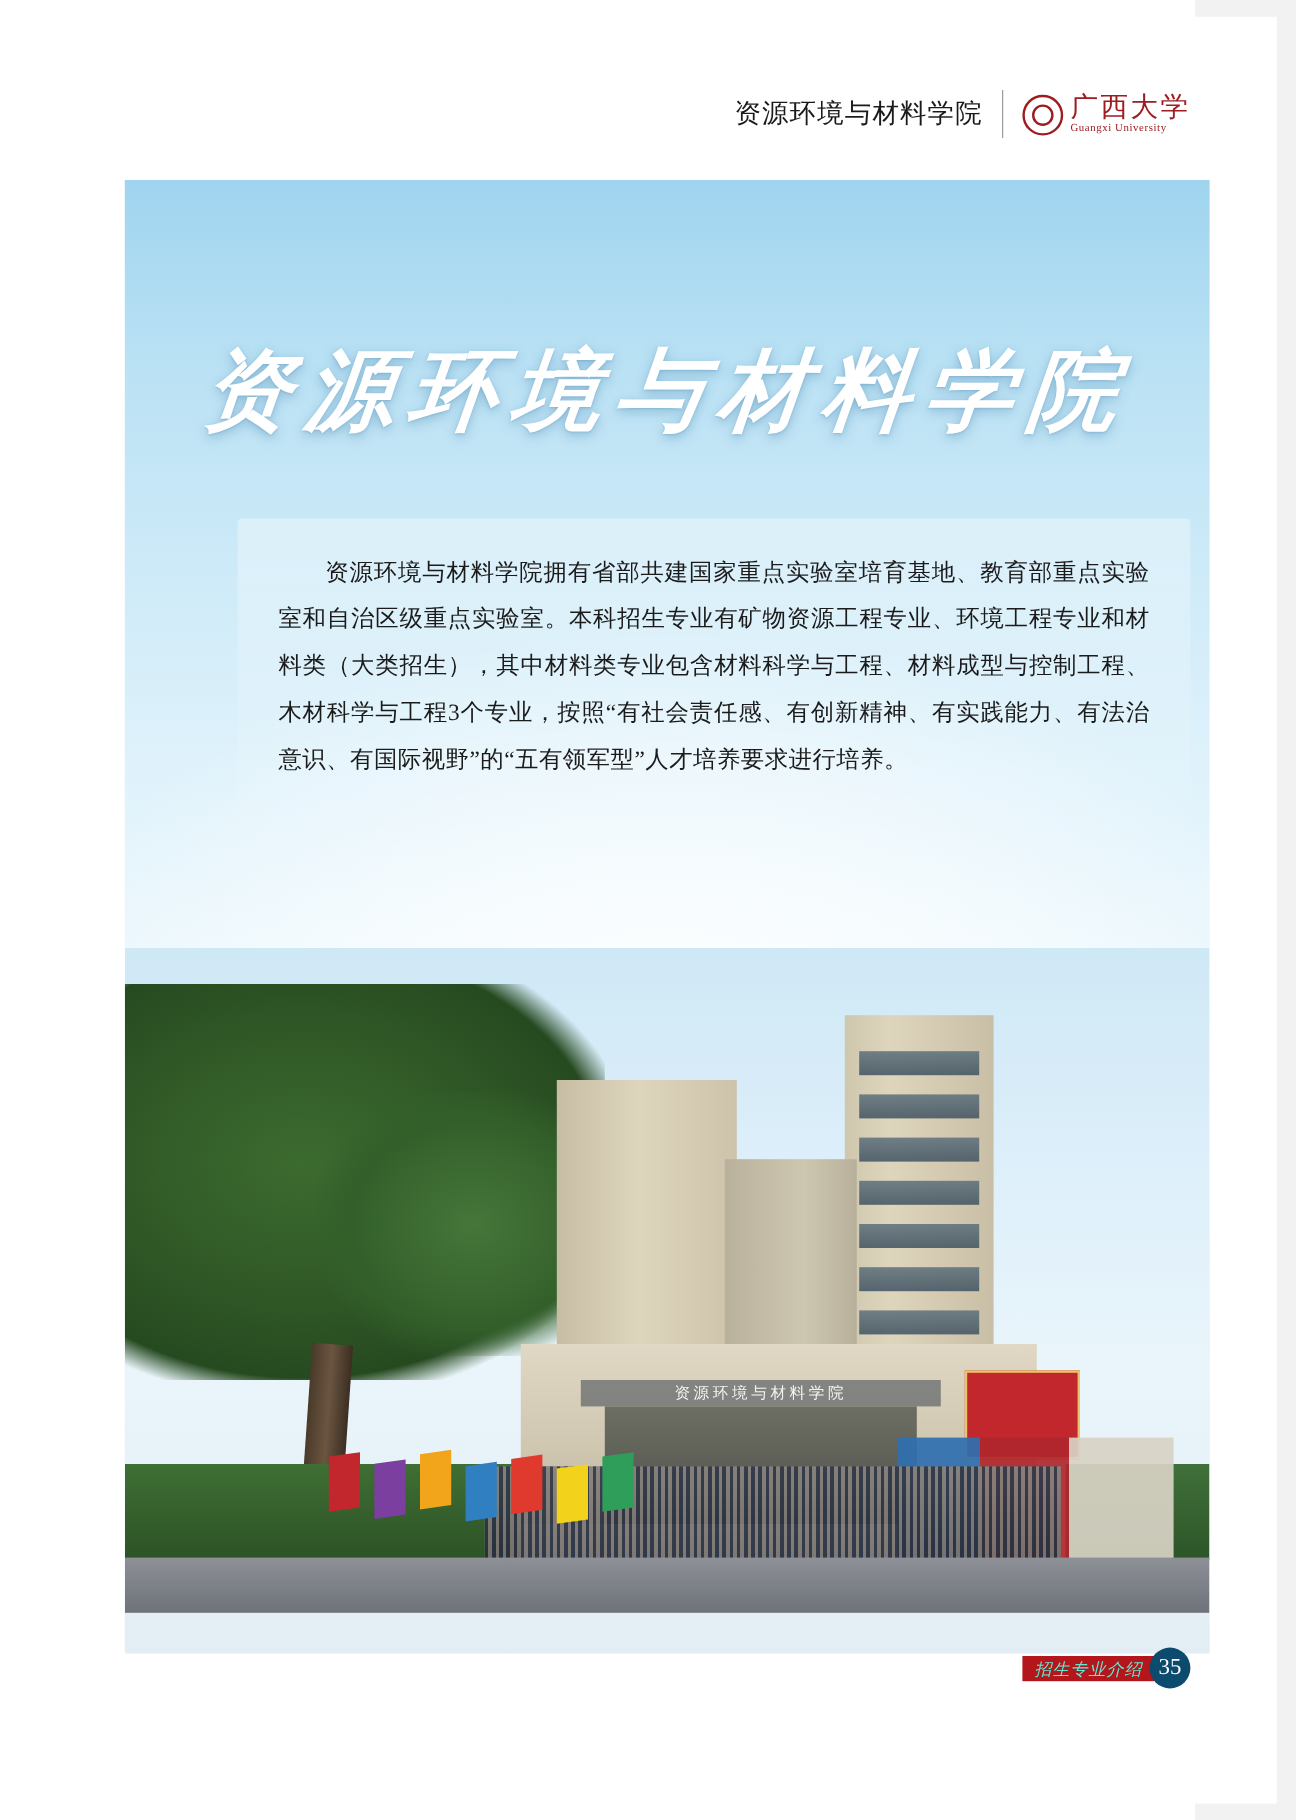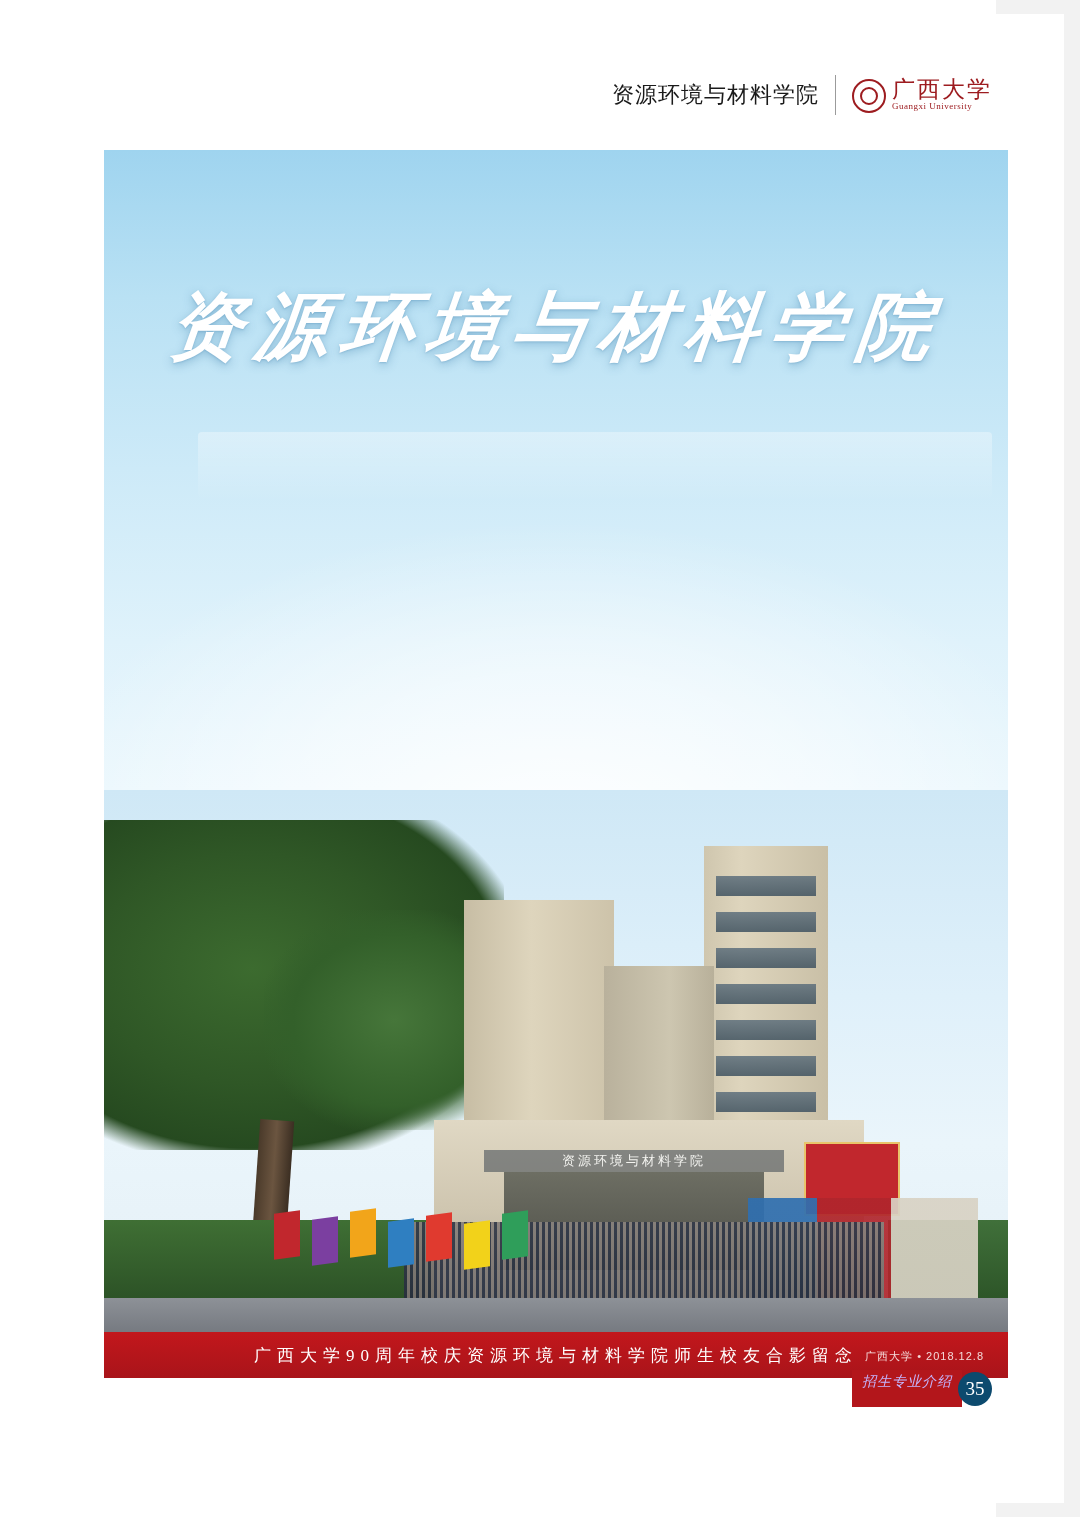--- a/index.html
+++ b/index.html
@@ -377,24 +377,24 @@
   
   .footer {
     position: absolute;
     right: 72px;
     bottom: 96px;
     display: flex;
     align-items: center;
   }
   .footer-label {
     background: #b3161b;
-    color: #c4b5fd;
+    color: #5eead4;
     font-size: 14px;
     letter-spacing: 1px;
-    padding: 3px 10px 16px 10px;
+    padding: 3px 10px 0 10px;
     font-family: "Liberation Serif", "DejaVu Serif", serif;
     font-style: italic;
   }
   .footer-page {
     margin-left: -4px;
     width: 34px;
     height: 34px;
     border-radius: 50%;
     background: #0c4a6e;
     color: #ffffff;
@@ -424,20 +424,21 @@
         </div>
       </div>
     </div>
 
     <div class="poster">
       <div class="sky-glow"></div>
 
       <div class="poster-title">资源环境与材料学院</div>
 
       <div class="intro-card">
+        <div class="intro-body">资源环境与材料学院拥有省部共建国家重点实验室培育基地、教育部重点实验室和自治区级重点实验室。本科招生专业有矿物资源工程专业、环境工程专业和材料类（大类招生），其中材料类专业包含材料科学与工程、材料成型与控制工程、木材科学与工程3个专业，按照“有社会责任感、有创新精神、有实践能力、有法治意识、有国际视野”的“五有领军型”人才培养要求进行培养。</div>
       </div>
 
       <div class="photo">
         <div class="photo-sky"></div>
 
         <div class="tree-canopy"></div>
         <div class="tree-canopy2"></div>
         <div class="tree-trunk"></div>
 
         <div class="bldg-tower">
@@ -466,24 +467,20 @@
         <div class="flags">
           <div class="flag" style="left:0px;   top:4px;  background:#c1272d;"></div>
           <div class="flag" style="left:38px;  top:10px; background:#7b3fa0;"></div>
           <div class="flag" style="left:76px;  top:2px;  background:#f2a51a;"></div>
           <div class="flag" style="left:114px; top:12px; background:#2f7fc1;"></div>
           <div class="flag" style="left:152px; top:6px;  background:#e03a2f;"></div>
           <div class="flag" style="left:190px; top:14px; background:#f2d21a;"></div>
           <div class="flag" style="left:228px; top:4px;  background:#2f9e5a;"></div>
         </div>
 
-        <div class="caption-bar">
-          <div class="caption-text">广西大学90周年校庆资源环境与材料学院师生校友合影留念</div>
-          <div class="caption-date">广西大学 • 2018.12.8</div>
-        </div>
       </div>
     </div>
 
     <div class="footer">
       <div class="footer-label">招生专业介绍</div>
       <div class="footer-page">35</div>
     </div>
 
   </div>
 </div>

